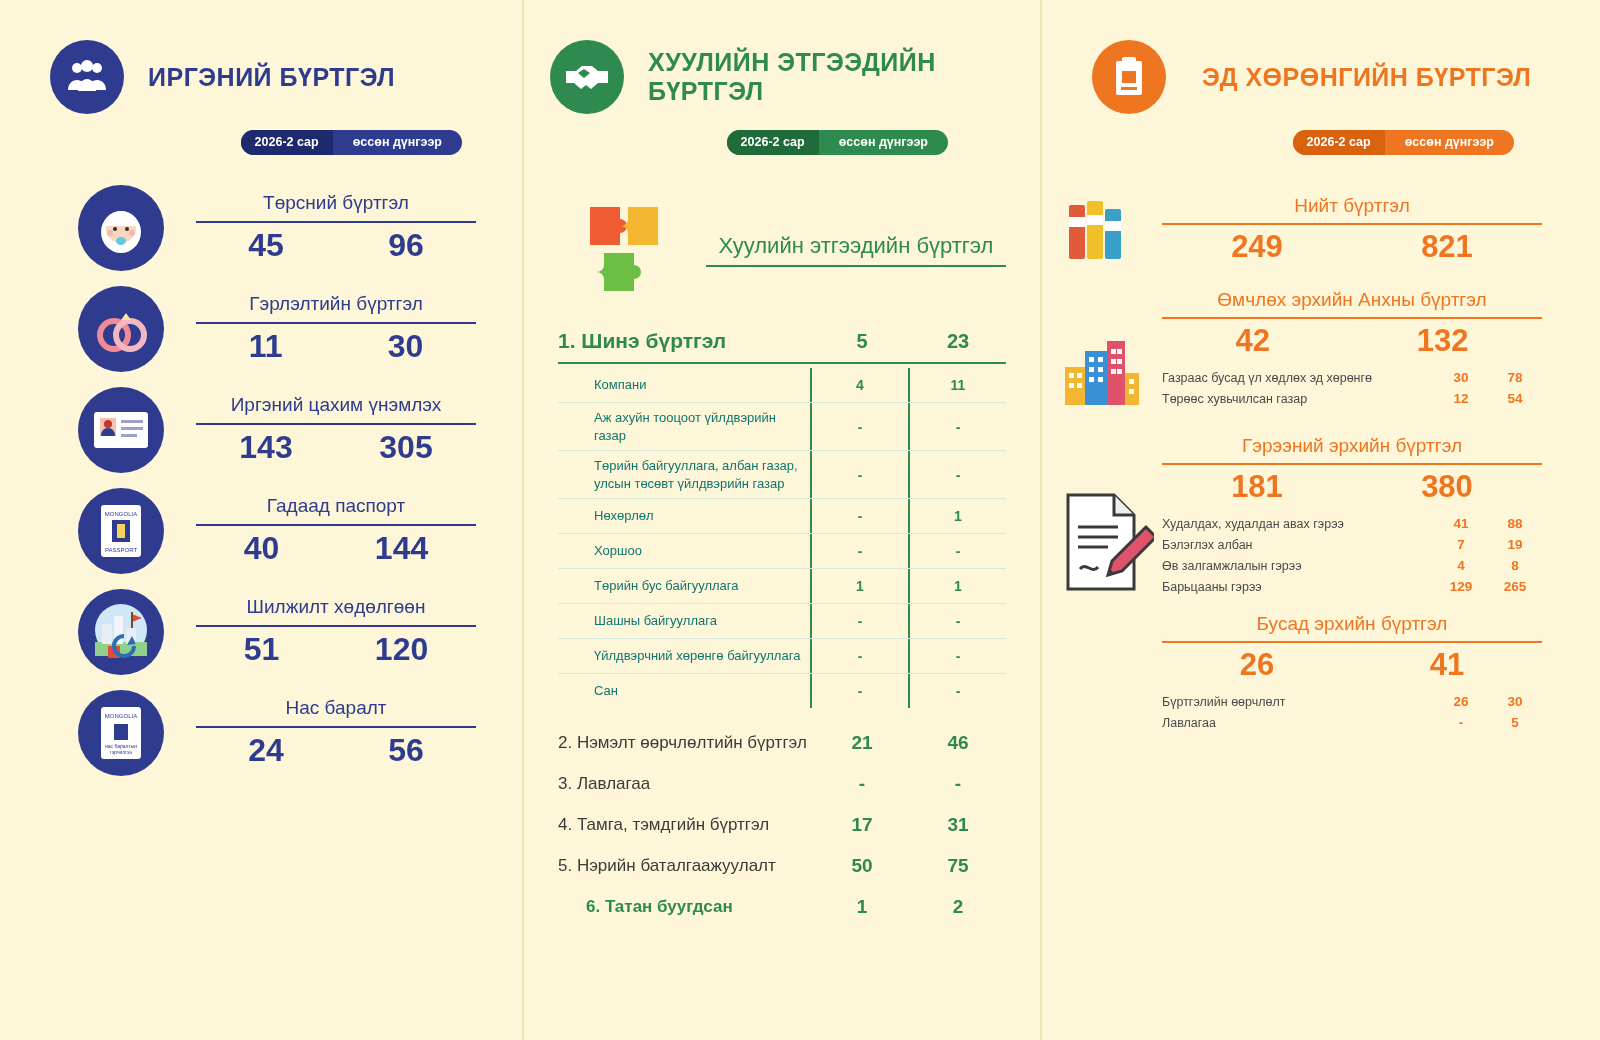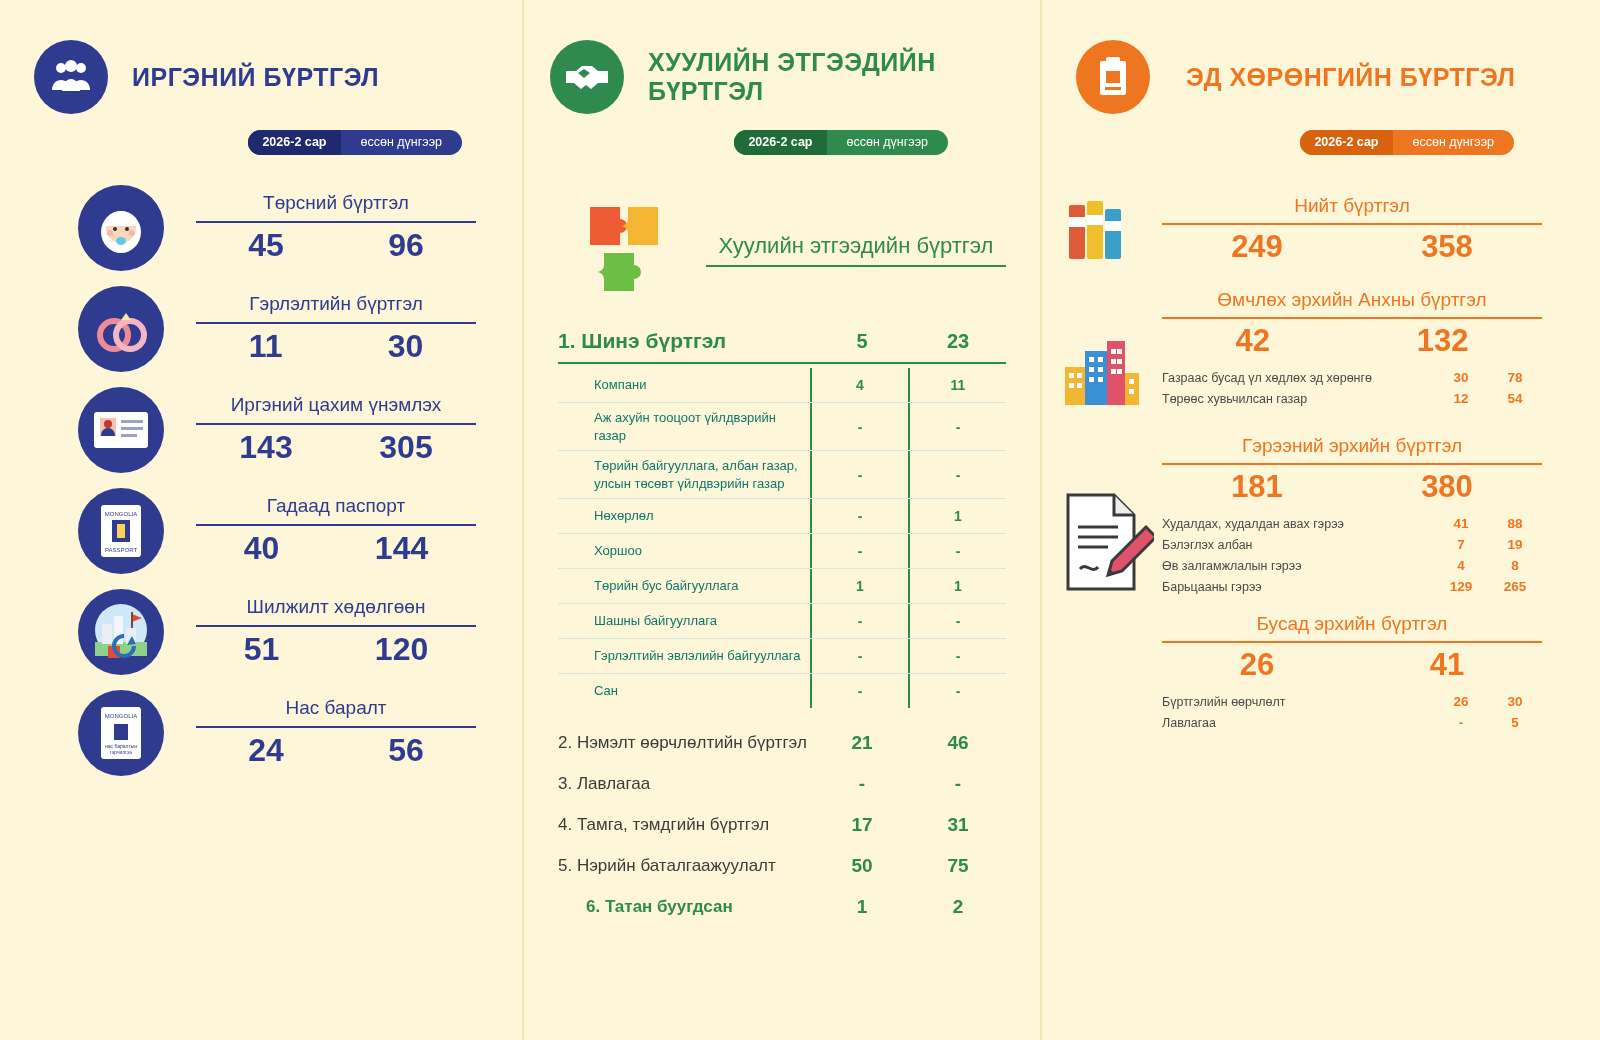--- a/index.html
+++ b/index.html
@@ -16,21 +16,21 @@
   }
   .col{
     position:relative;
     box-sizing:border-box;
   }
   .col-civil{width:522px;}
   .col-legal{width:520px;border-left:2px solid #f0e4b4;border-right:2px solid #f0e4b4;}
   .col-prop{width:556px;}
 
   
-  .hdr{display:flex;align-items:center;padding-top:40px;padding-left:34px;}
+  .hdr{display:flex;align-items:center;padding-top:40px;padding-left:50px;}
   .hdr-badge{
     width:74px;height:74px;border-radius:50%;
     display:flex;align-items:center;justify-content:center;
     flex:none;
   }
   .hdr-title{
     margin-left:24px;font-size:25px;font-weight:bold;letter-spacing:.5px;
   }
   .civil .hdr-badge{background:#2e3b8f;}
   .civil .hdr-title{color:#2e3b8f;}
@@ -38,21 +38,21 @@
   .legal .hdr-title{color:#2e8a4f;}
   .prop .hdr-badge{background:#ef7621;}
   .prop .hdr-title{color:#ef7621;}
 
   .pill-row{display:flex;justify-content:flex-end;padding-right:60px;margin-top:16px;}
   .pill{
     display:flex;align-items:center;border-radius:13px;overflow:hidden;
     font-size:12.5px;font-weight:bold;color:#ffffff;height:25px;
   }
   .pill .p1{padding:0 14px;line-height:25px;}
-  .pill .p2{padding:0 20px;line-height:25px;font-weight:normal;}
+  .pill .p2{padding:0 20px;line-height:25px;font-weight:bold;}
   .civil .pill{background:#2e3b8f;}
   .civil .pill .p1{background:#1f2a6e;}
   .legal .pill{background:#2e8a4f;}
   .legal .pill .p1{background:#1f6c3a;}
   .prop .pill{background:#ef7621;}
   .prop .pill .p1{background:#d9620f;}
 
   
   .civil-list{margin-top:22px;}
   .civ-row{display:flex;align-items:center;height:101px;}
@@ -335,21 +335,21 @@
             <div class="t">Төрийн бус байгууллага</div>
             <div class="n">1</div>
             <div class="n">1</div>
           </div>
           <div class="lg-sub-row">
             <div class="t">Шашны байгууллага</div>
             <div class="n">-</div>
             <div class="n">-</div>
           </div>
           <div class="lg-sub-row">
-            <div class="t">Гэрлэлтийн эвлэлийн байгууллага</div>
+            <div class="t">Үйлдвэрчний хөрөнгө байгууллага</div>
             <div class="n">-</div>
             <div class="n">-</div>
           </div>
           <div class="lg-sub-row" style="border-bottom:none;">
             <div class="t">Сан</div>
             <div class="n">-</div>
             <div class="n">-</div>
           </div>
         </div>
 
@@ -413,21 +413,21 @@
             <rect x="24" y="6" width="16" height="58" rx="2" fill="#f0c02a"></rect>
             <rect x="24" y="20" width="16" height="10" fill="#fff"></rect>
             <rect x="42" y="14" width="16" height="50" rx="2" fill="#3aa0c9"></rect>
             <rect x="42" y="26" width="16" height="10" fill="#fff"></rect>
           </svg>
         </div>
         <div class="pr-right">
           <div class="pr-title">Нийт бүртгэл</div>
           <div class="pr-nums">
             <span>249</span>
-            <span>358</span>
+            <span>821</span>
           </div>
         </div>
       </div>
 
       <div class="pr-block" style="margin-top:24px;">
         <div class="pr-ico">
           <svg width="86" height="76" viewBox="0 0 86 76">
             <rect x="6" y="34" width="20" height="38" fill="#f2b632"></rect>
             <rect x="26" y="18" width="22" height="54" fill="#3b8fd4"></rect>
             <rect x="48" y="8" width="18" height="64" fill="#e0516a"></rect>

